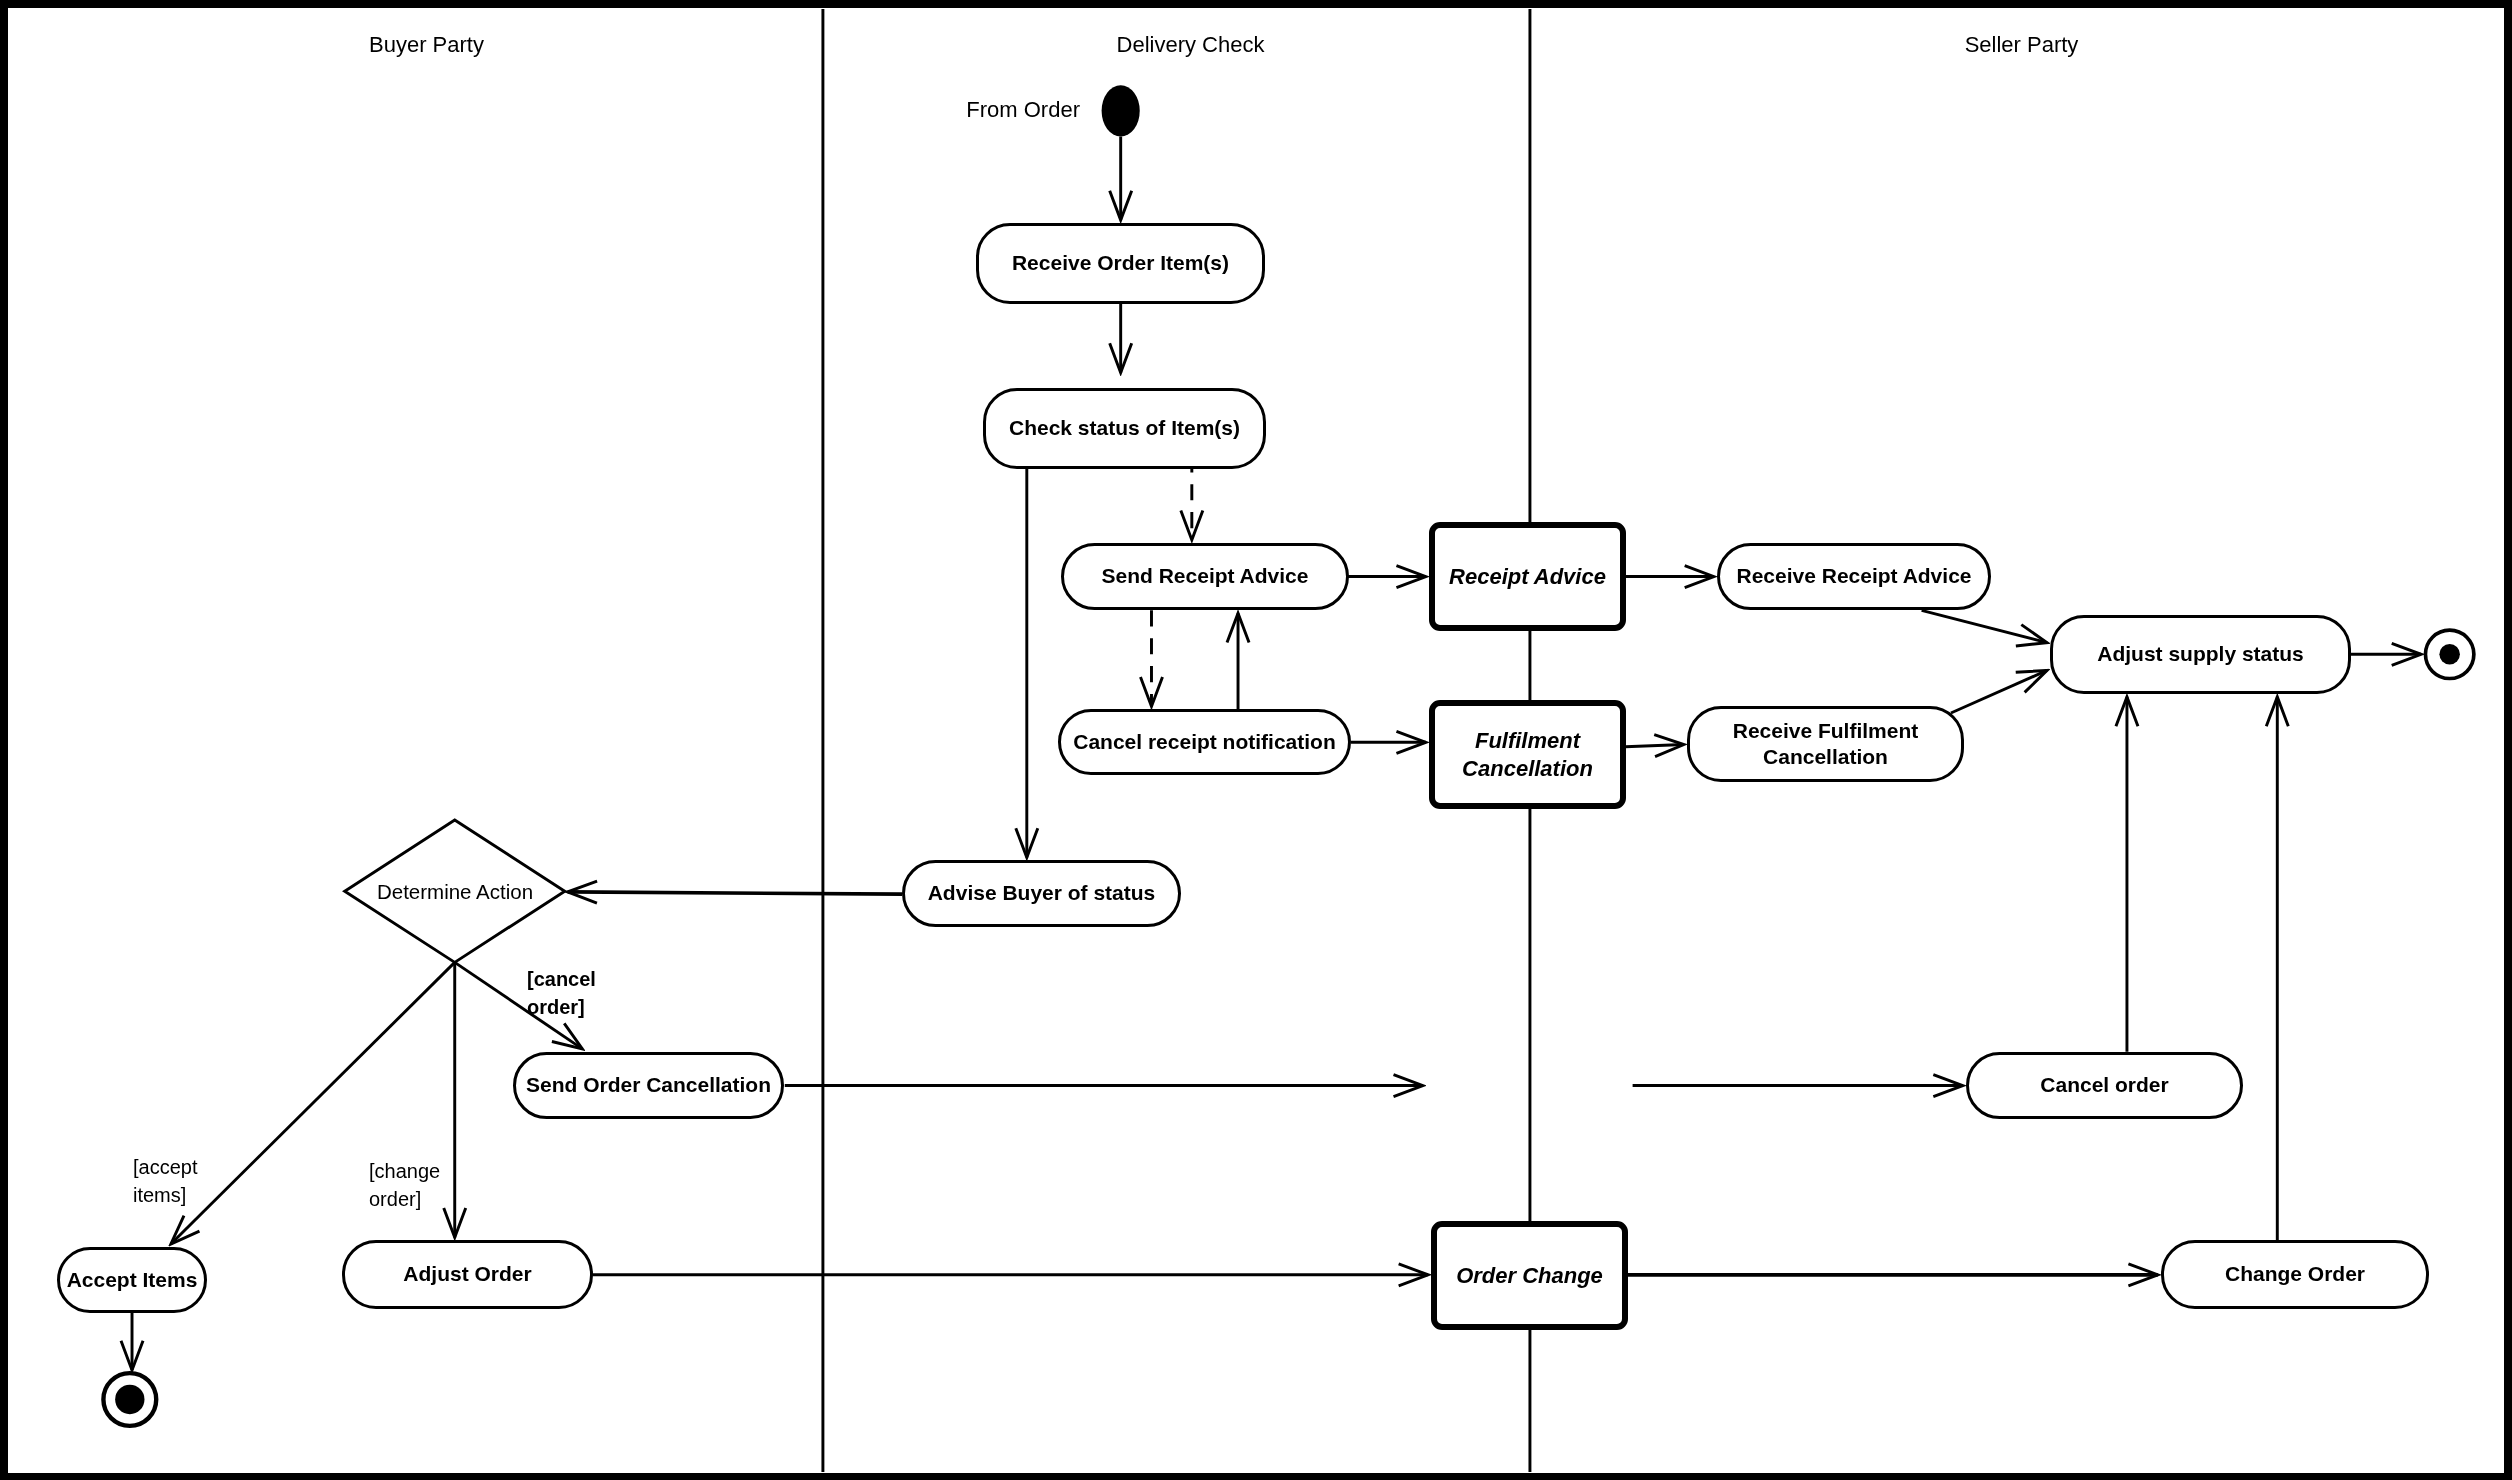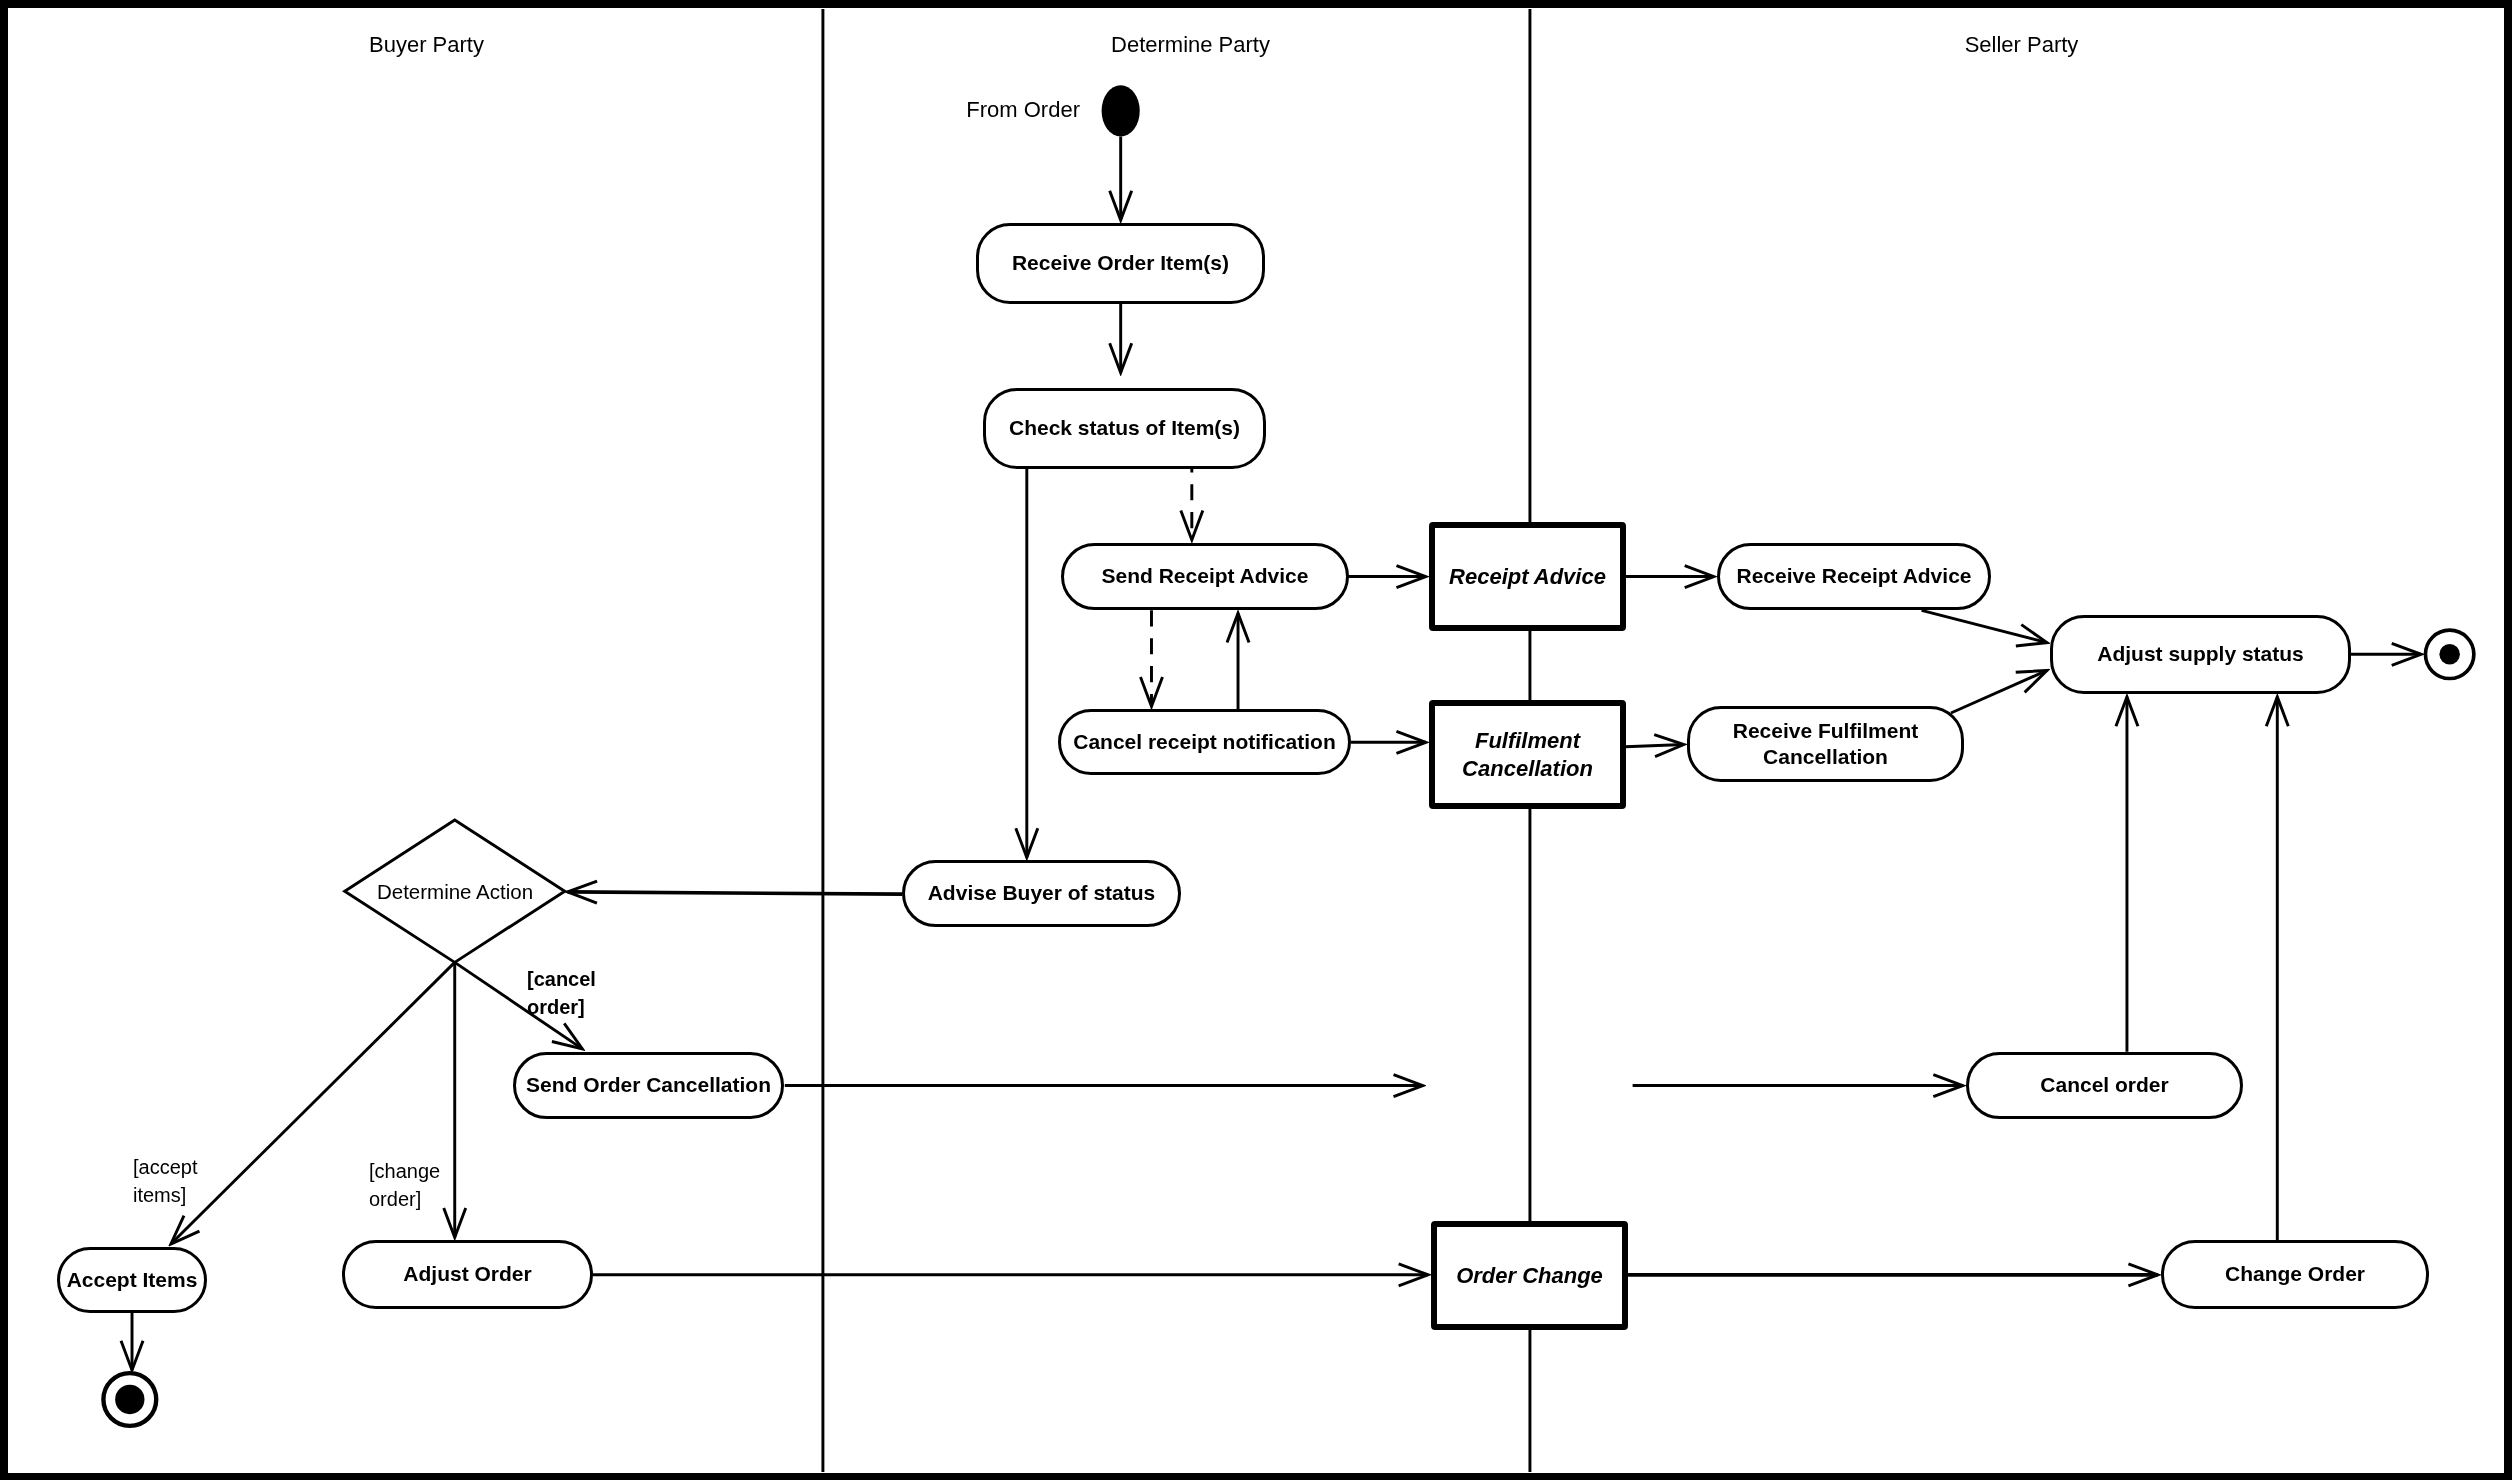--- a/index.html
+++ b/index.html
@@ -24,21 +24,21 @@
     background:#fff;
     border:3.7px solid #000;
     border-radius:34px;
     display:flex;align-items:center;justify-content:center;
     text-align:center;
     font-weight:bold;font-size:21px;line-height:1.25;
     white-space:pre;
     z-index:2;
   }
   .node.object{
-    border-width:6.6px;border-radius:4px;
+    border-width:6.6px;border-radius:11px;
     font-style:italic;font-size:22px;text-align:center;
   }
   .lane-label{
     position:absolute;width:235px;height:26.4px;
     display:flex;align-items:center;justify-content:center;
     font-size:22px;font-weight:normal;
     z-index:2;
   }
   .free-label{
     position:absolute;z-index:2;
@@ -100,21 +100,21 @@
     <line x1="180" y1="1790" x2="180" y2="1868" stroke="#000" stroke-width="4" marker-end="url(#arrow)"></line>
     <line x1="808" y1="1738" x2="1947" y2="1738" stroke="#000" stroke-width="4" marker-end="url(#arrow)"></line>
     <line x1="2219" y1="1738" x2="2942" y2="1738" stroke="#000" stroke-width="5" marker-end="url(#arrow)"></line>
     <line x1="1070" y1="1480" x2="1940" y2="1480" stroke="#000" stroke-width="4" marker-end="url(#arrow)"></line>
     <line x1="2226" y1="1480" x2="2676" y2="1480" stroke="#000" stroke-width="4" marker-end="url(#arrow)"></line>
     <line x1="2900" y1="1434" x2="2900" y2="950" stroke="#000" stroke-width="4" marker-end="url(#arrow)"></line>
     <line x1="3105" y1="1691" x2="3105" y2="950" stroke="#000" stroke-width="4" marker-end="url(#arrow)"></line>
   </svg>
 
   <div class="lane-label" style="left:309px;top:32px;">Buyer Party</div>
-  <div class="lane-label" style="left:1073px;top:32px;">Determine Party</div>
+  <div class="lane-label" style="left:1073px;top:32px;">Delivery Check</div>
   <div class="lane-label" style="left:1904px;top:32px;">Seller Party</div>
 
   <div class="free-label" style="left:917px;top:97px;width:163px;text-align:right;">From Order</div>
 
   <div class="node" style="left:976px;top:223px;width:289px;height:81px;">Receive Order Item(s)</div>
 
   <div class="node" style="left:983px;top:376px;width:283px;height:81px;margin-top:12px;">Check status of Item(s)</div>
 
   <div class="node" style="left:1061px;top:543px;width:288px;height:67px;">Send Receipt Advice</div>
 

